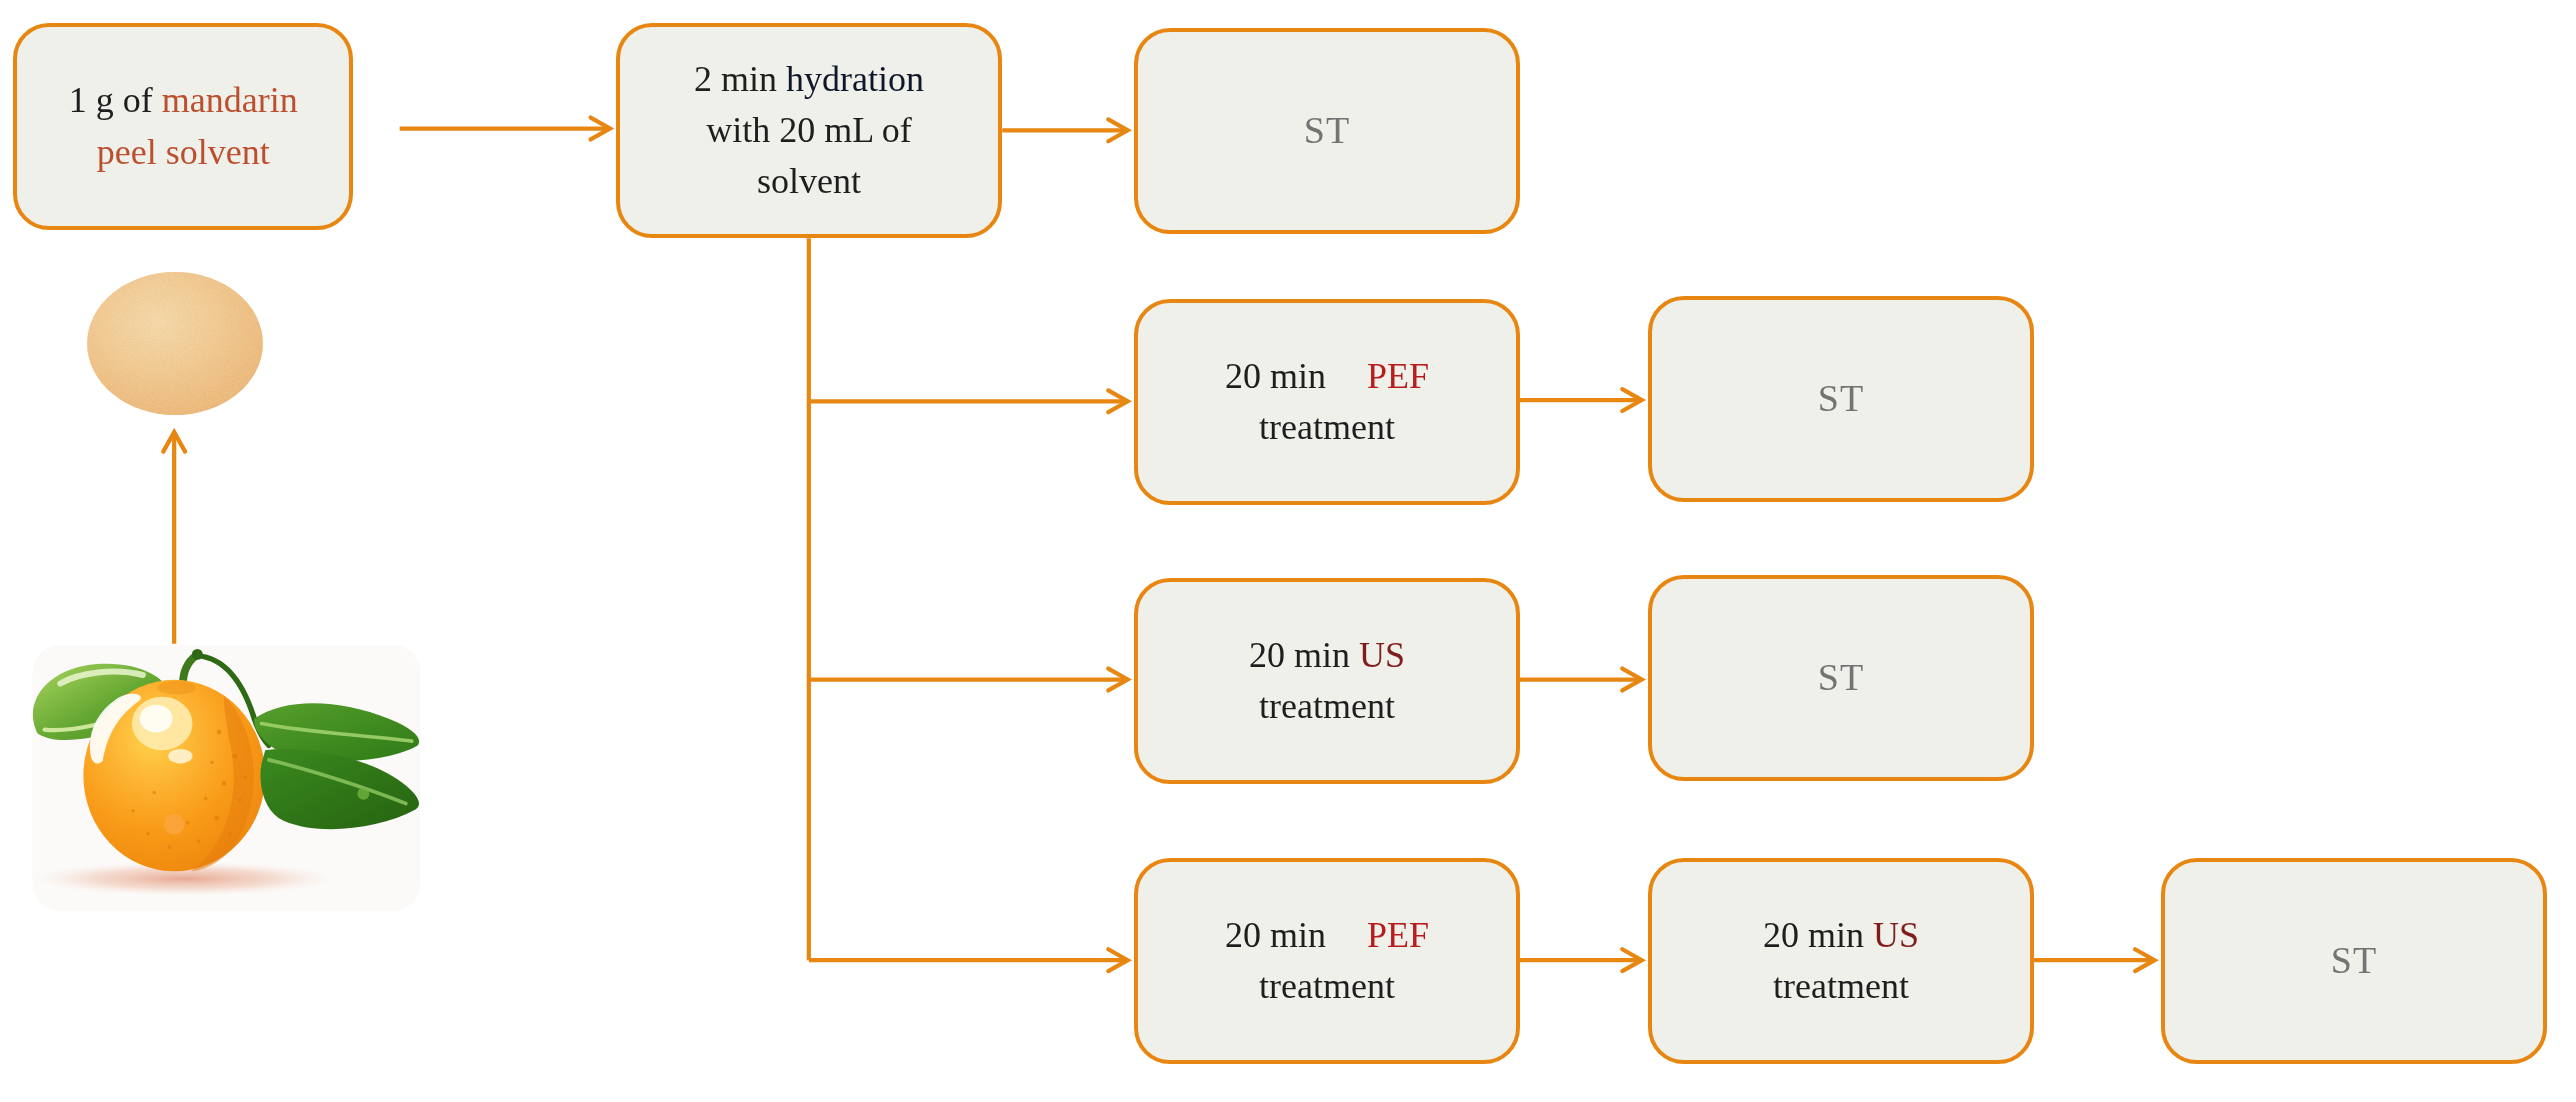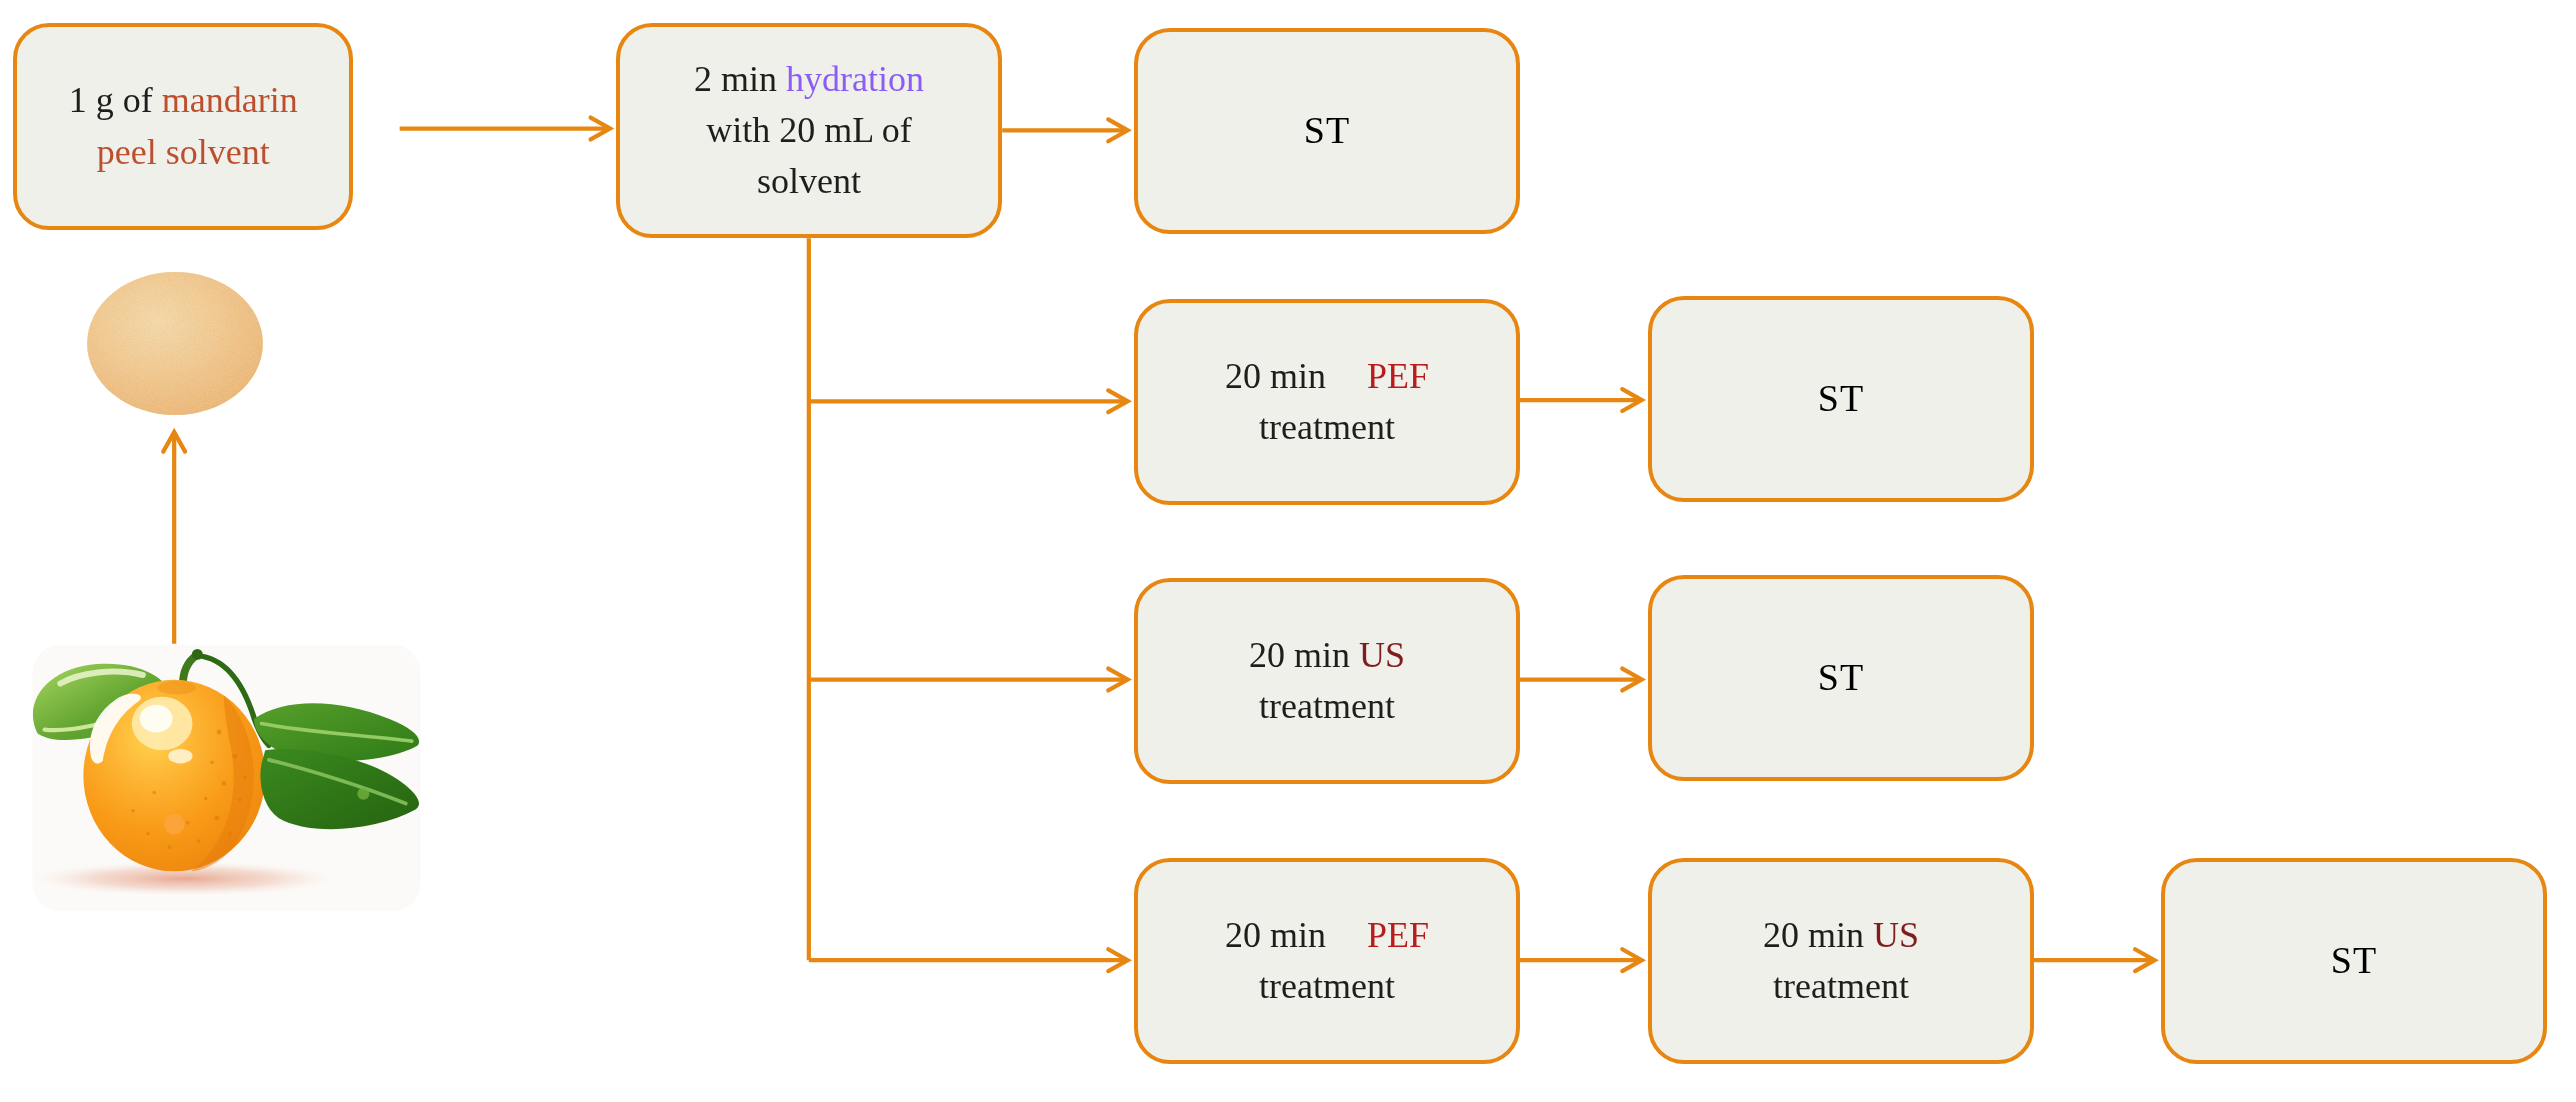--- a/index.html
+++ b/index.html
@@ -3,24 +3,24 @@
 <meta charset="utf-8">
 <style>
   html,body{margin:0;padding:0;background:#ffffff;}
   .stage{position:relative;width:2576px;height:1102px;background:#ffffff;overflow:hidden;
          font-family:"Liberation Serif", serif;}
   .node{position:absolute;box-sizing:border-box;background:#F0F0EA;border:4.9px solid #E78712;
         border-radius:36px;display:flex;align-items:center;justify-content:center;
         text-align:center;color:#1E1E1E;font-size:36px;line-height:1.42;}
   .node .txt{width:100%;}
   .rust{color:#BC4F2E;}
-  .hyd{color:#8b5cf6;}
+  .hyd{color:#0f172a;}
   .pef{color:#b91c1c;margin-left:32px;}
   .usb{color:#7f1d1d;}
-  .st{color:#000000;font-size:38px;letter-spacing:1.2px;}
+  .st{color:#737373;font-size:38px;letter-spacing:1.2px;}
   svg.overlay{position:absolute;left:0;top:0;width:2576px;height:1102px;pointer-events:none;}
   .illus{position:absolute;}
 </style>
 </head>
 <body>
 
 <div class="stage">
 
   <svg class="overlay" viewBox="0 0 4249 1818">
     <defs>

